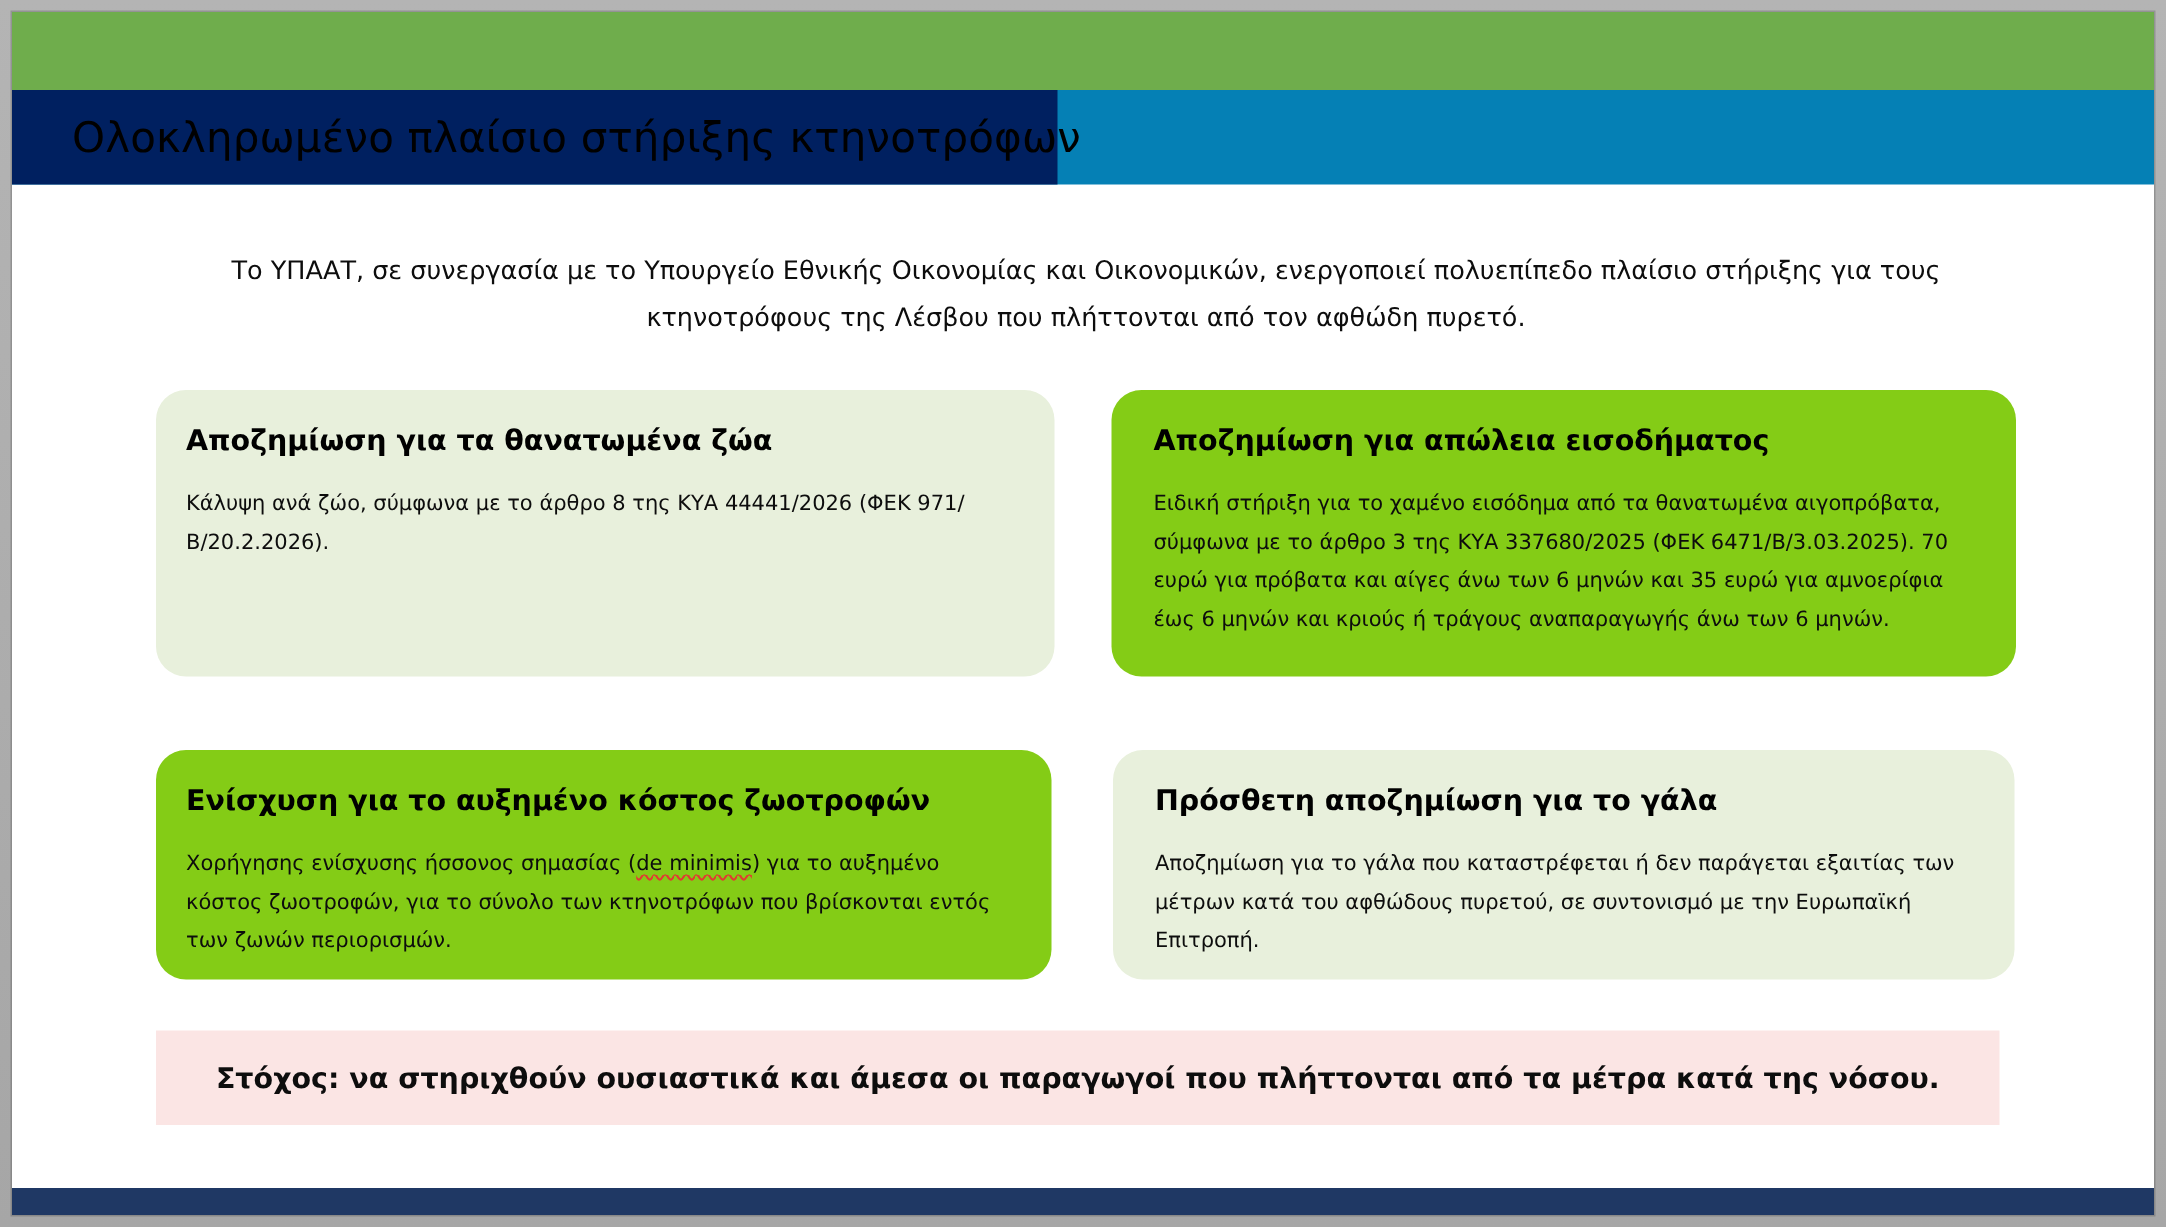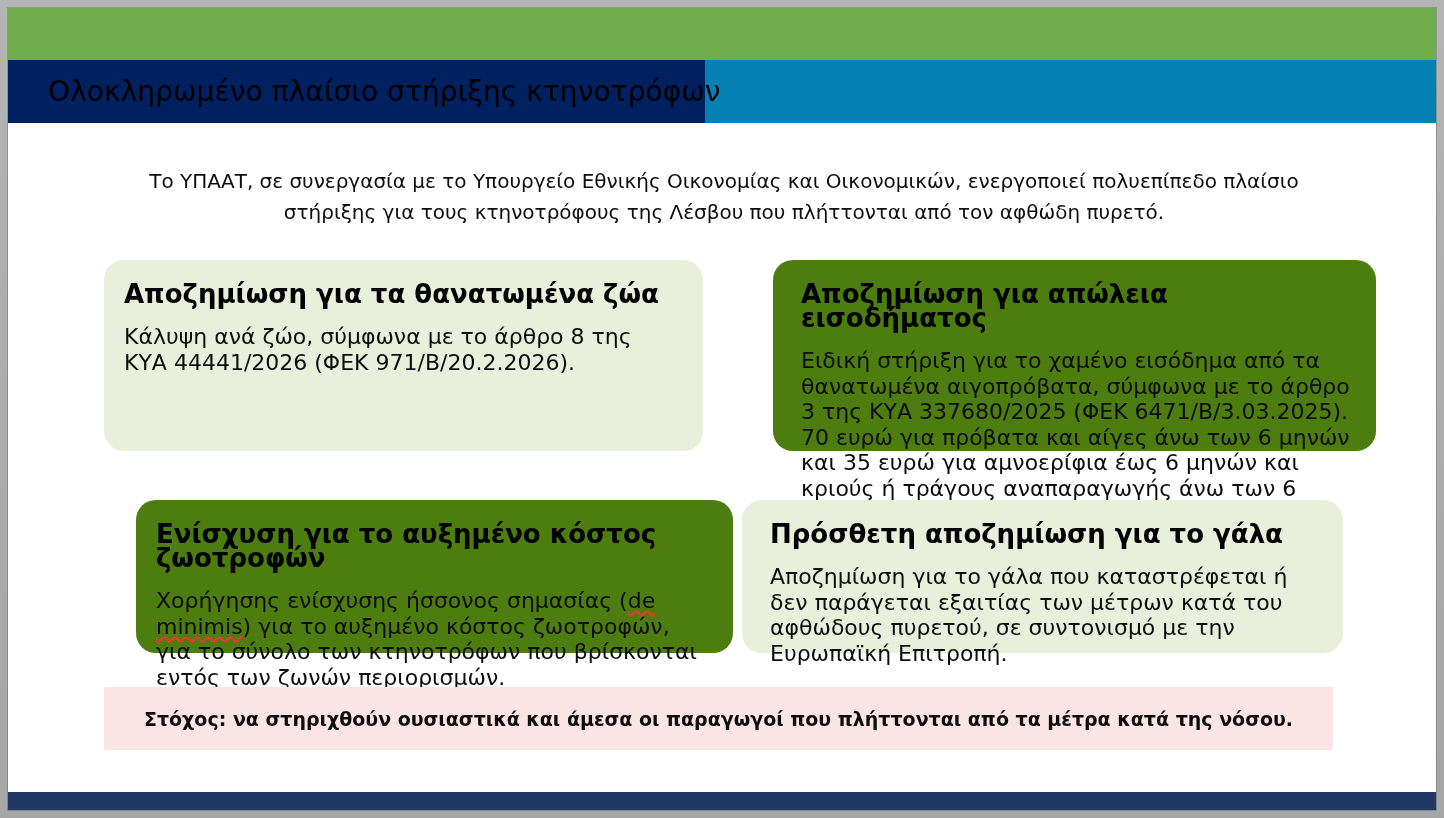--- a/index.html
+++ b/index.html
@@ -70,46 +70,46 @@
     letter-spacing: 0.1px;
   }
 
   
   .intro {
     position: absolute;
     left: 96px;
     top: 158px;
     width: 1240px;
     text-align: center;
-    font-size: 20px;
+    font-size: 17px;
     line-height: 31px;
     color: #0d0d0d;
     font-family: "DejaVu Sans", "Liberation Sans", sans-serif;
   }
 
   
   .card {
     position: absolute;
     border-radius: 20px;
     box-sizing: border-box;
     padding: 22px 26px 20px 20px;
   }
   .card.green  { background: #e8f0dc; }
-  .card.blue   { background: #4d7c0f; margin-left: 32px; }
+  .card.blue   { background: #84cc16; }
 
   .card-title {
-    font-size: 26px;
+    font-size: 19px;
     font-weight: bold;
     color: #000000;
     font-family: "DejaVu Sans", "Liberation Sans", sans-serif;
     margin: 0 0 18px 0;
     line-height: 24px;
   }
   .card-body {
-    font-size: 22px;
+    font-size: 14px;
     line-height: 25.5px;
     color: #0d0d0d;
     font-family: "DejaVu Sans", "Liberation Sans", sans-serif;
     margin: 0;
   }
   .spellcheck {
     text-decoration: underline wavy #e03c31;
     text-decoration-skip-ink: none;
     text-underline-offset: 2px;
   }

